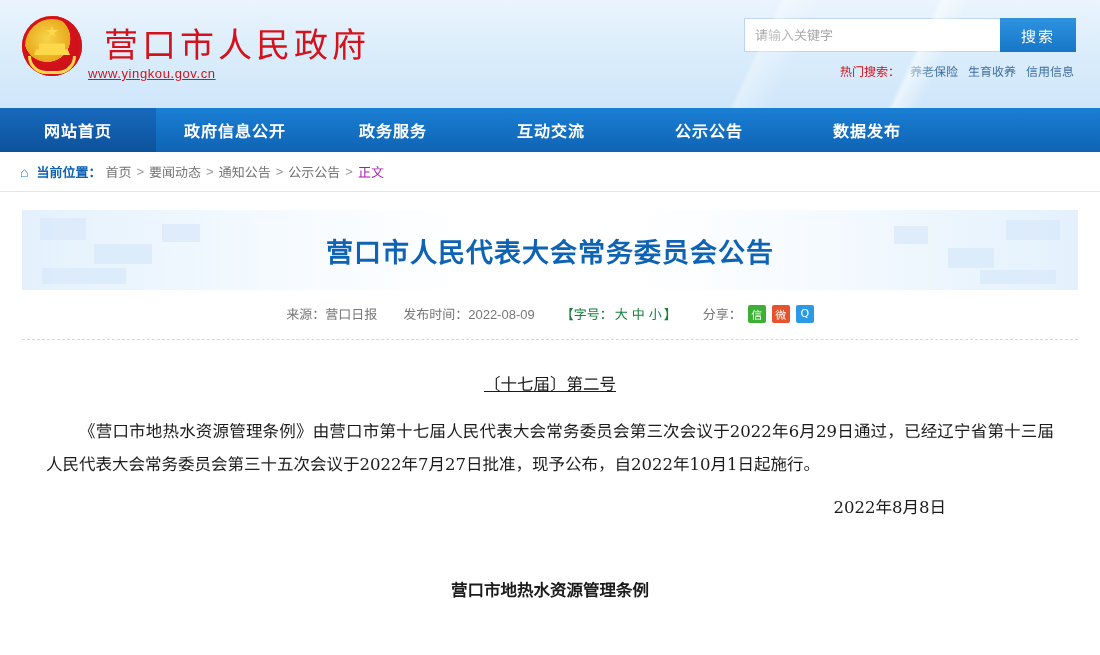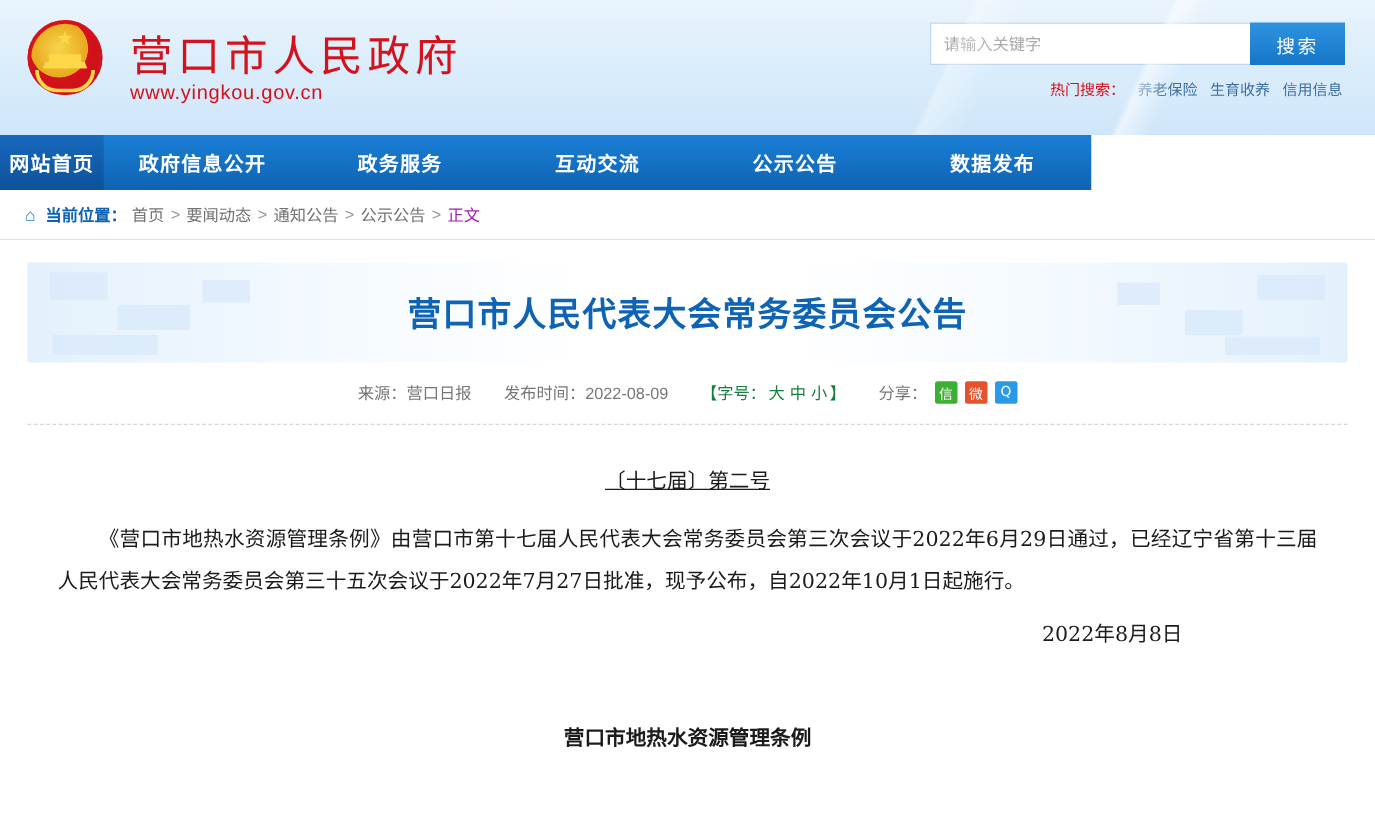--- a/index.html
+++ b/index.html
@@ -56,22 +56,22 @@
     border-radius: 0 0 24px 24px;
   }
 
   .site-title {
     position: absolute; left: 104px; top: 18px;
     font-size: 34px; font-weight: normal; color: #d4121b;
     letter-spacing: 4px;
     font-family: "DejaVu Sans", "Liberation Sans", sans-serif;
   }
   .site-url {
-    position: absolute; left: 104px; top: 66px;
-    font-size: 16px; color: #d4121b; letter-spacing: .6px;
+    position: absolute; left: 88px; top: 66px;
+    font-size: 13px; color: #d4121b; letter-spacing: .6px; text-decoration: underline;
   }
 
   .search-wrap {
     position: absolute; right: 24px; top: 18px;
     display: flex; align-items: stretch;
   }
   .search-input {
     width: 256px; height: 34px;
     border: 1px solid #bcd7ee; border-right: none;
     background: #ffffff;
@@ -94,21 +94,21 @@
     font-size: 12px; color: #3a6ea5;
     display: flex; gap: 10px; align-items: center;
     white-space: nowrap;
   }
   .hot-label { color: #d4121b; }
   .hot-link { color: #3f6f9e; cursor: pointer; }
 
   
   .nav {
     position: relative;
-    width: 873px; height: 44px;
+    width: 1100px; height: 44px;
     background: linear-gradient(180deg,#1a7fd4 0%, #0f63b4 100%);
     display: flex; align-items: stretch;
   }
   .nav-item {
     display: flex; align-items: center; justify-content: center;
     color: #ffffff; font-size: 16px; font-weight: bold;
     letter-spacing: 1px; cursor: pointer;
     padding: 0 26px;
     font-family: "DejaVu Sans", "Liberation Sans", sans-serif;
   }
@@ -150,21 +150,21 @@
   .d3 { left: 20px;  top: 58px; width: 84px; height: 16px; }
   .d4 { left: 140px; top: 14px; width: 38px; height: 18px; }
   .d5 { right: 18px; top: 10px; width: 54px; height: 20px; }
   .d6 { right: 84px; top: 38px; width: 46px; height: 20px; }
   .d7 { right: 22px; top: 60px; width: 76px; height: 14px; }
   .d8 { right: 150px;top: 16px; width: 34px; height: 18px; }
   .art-title {
     position: relative; z-index: 2;
     font-size: 27px; font-weight: bold; color: #0f63b4;
     letter-spacing: 1px;
-    font-family: Liberation Mono, monospace;
+    font-family: Liberation Serif, serif;
   }
 
   .meta-bar {
     width: 1056px;
     display: flex; align-items: flex-start; justify-content: center;
     gap: 26px;
     font-size: 13px; color: #777;
     padding: 14px 0 16px;
     border-bottom: 1px dashed #d6d6d6;
   }

